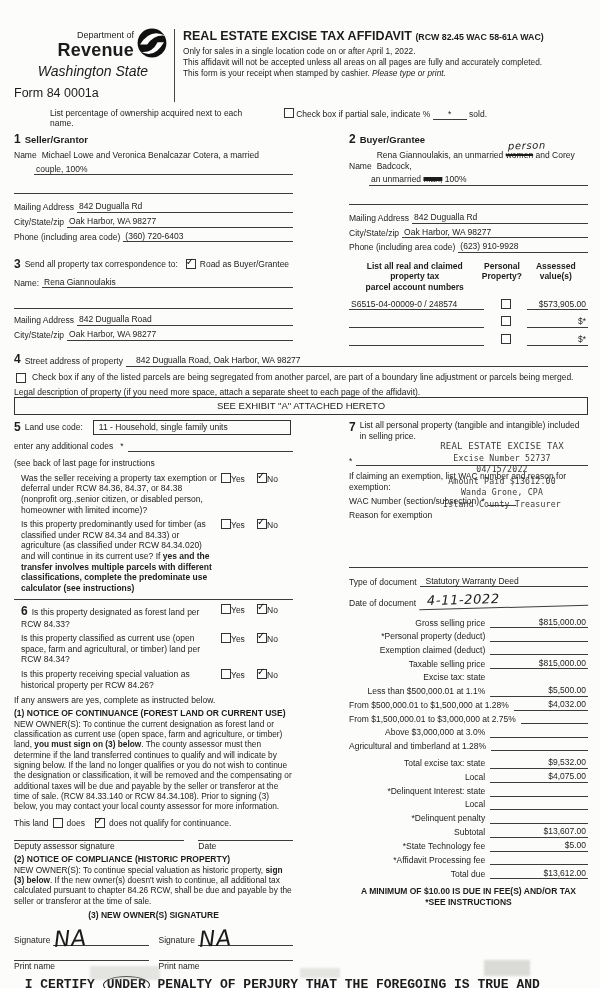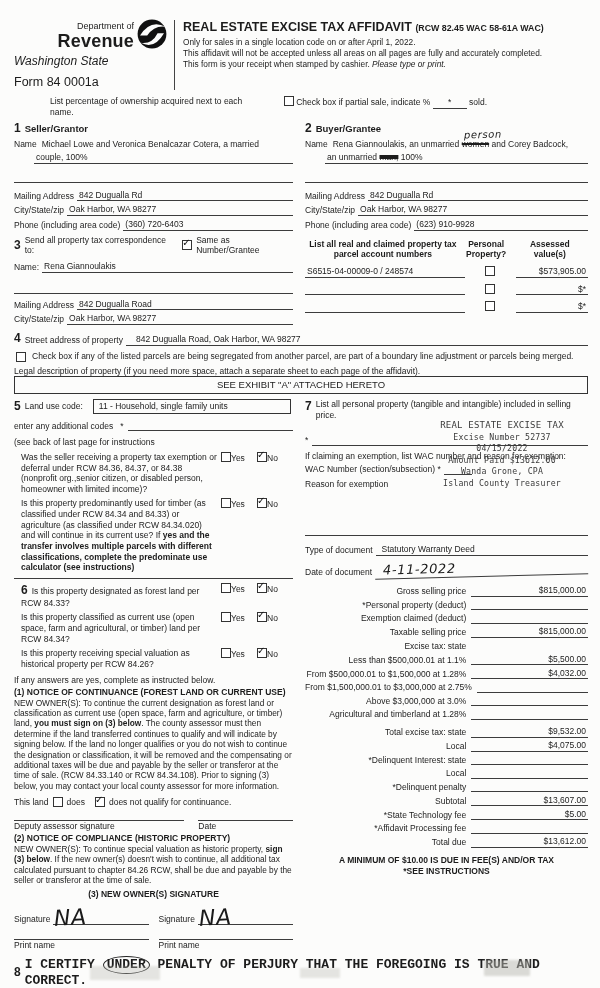--- a/index.html
+++ b/index.html
@@ -1,45 +1,45 @@
 <!DOCTYPE html>
 <html><head>
 <meta charset="utf-8">
 <style>
   html,body{margin:0;padding:0;background:#ddd;}
   .page{width:600px;height:988px;margin:0 auto;background:#fcfcfb;color:#1c1c1c;
     font-family:"Liberation Sans",sans-serif;font-size:8.5px;line-height:1.25;
-    box-sizing:border-box;padding:8px 12px 0 14px;position:relative;overflow:hidden;}
+    box-sizing:border-box;padding:17px 12px 0 14px;position:relative;overflow:hidden;}
   .bold{font-weight:bold}.ital{font-style:italic}
   
   .hdr{display:flex;align-items:flex-start;margin-top:10px;}
   .hdr-left{width:158px;flex:0 0 158px;}
   .brand{display:flex;align-items:center;justify-content:flex-end;gap:2px;padding-right:4px;}
   .brand-text{text-align:right;}
   .dept{font-size:9px;}
   .rev{font-size:18px;font-weight:bold;letter-spacing:0.2px;line-height:1;}
-  .wast{font-style:italic;font-size:12px;margin-top:1px;}
+  .wast{font-style:italic;font-size:14px;text-align:center;margin-top:1px;}
   .formnum{font-size:12.5px;margin-top:6px;}
   .hdr-div{width:0;border-left:1.2px solid #444;align-self:stretch;margin:2px 8px 0 2px;min-height:62px;}
   .hdr-right{flex:1;padding-top:2px;}
   .title{font-size:12.5px;font-weight:bold;}
   .title small{font-size:8.8px;font-weight:bold;}
   .sub{font-size:8.3px;margin-top:1px;}
   
   .fl{display:flex;align-items:flex-end;margin-top:3px;}
   .lbl{white-space:nowrap;padding-right:3px;}
   .val{flex:1;min-height:10px;padding:0 2px;}
   .u{border-bottom:1px solid #3c3c3c;}
   .cb{display:inline-block;width:8px;height:8px;border:1px solid #333;position:relative;vertical-align:-1px;background:#fff;flex:0 0 8px;}
   .cb.checked::after{content:"✓";position:absolute;left:-1px;top:-4px;font-size:10px;color:#111;}
   .secnum{font-size:12px;font-weight:bold;padding-right:4px;}
   .sechead{font-weight:bold;font-size:9.5px;}
   .cols{display:flex;}
   .colL{width:50%;flex:0 0 50%;padding-right:8px;box-sizing:border-box;}
-  .colR{flex:1;padding-left:4px;box-sizing:border-box;}
+  .colR{flex:1;padding-left:4px;box-sizing:border-box;margin-left:44px;}
   .hand{font-family:"DejaVu Sans",sans-serif;font-style:italic;letter-spacing:0.6px;display:inline-block;font-size:11px;transform:rotate(-1.5deg);color:#1a1a1a;}
   .struck{text-decoration:line-through;text-decoration-thickness:1.5px;}
   .scribble{text-decoration:line-through;text-decoration-thickness:3.5px;}
   .overword{position:relative;}
   .overword .above{position:absolute;left:2px;top:-10px;font-size:10px;white-space:nowrap;}
   
   .ptab-h{display:flex;font-weight:bold;text-align:center;margin-top:4px;}
   .ptab-h .c1{flex:0 0 55%;}.ptab-h .c2{flex:0 0 18%;}.ptab-h .c3{flex:1;}
   .prow{display:flex;align-items:flex-end;margin-top:6px;}
   .prow .pnum{flex:0 0 55%;min-height:10px;padding:0 2px;}
@@ -158,21 +158,21 @@
         </div>
     </div>
   </div>
 
   <div class="cols" style="margin-top:4px;">
     <div class="colL">
       <div style="display:flex;align-items:center;">
         <span class="secnum">3</span>
           <span>Send all property tax correspondence to:</span>
         <span class="cb checked" style="margin:0 4px 0 8px;"></span>
-        <span>Same as Number/Grantee</span>
+        <span>Road as Buyer/Grantee</span>
       </div>
       <div class="fl" style="margin-top:5px;">
           <span class="lbl">Name:</span>
           <span class="val u">Rena Giannoulakis</span>
         </div>
       <div class="fl" style="margin-top:10px;">
           <span class="val u"></span>
         </div>
       <div class="fl" style="margin-top:5px;">
           <span class="lbl">Mailing Address</span>

